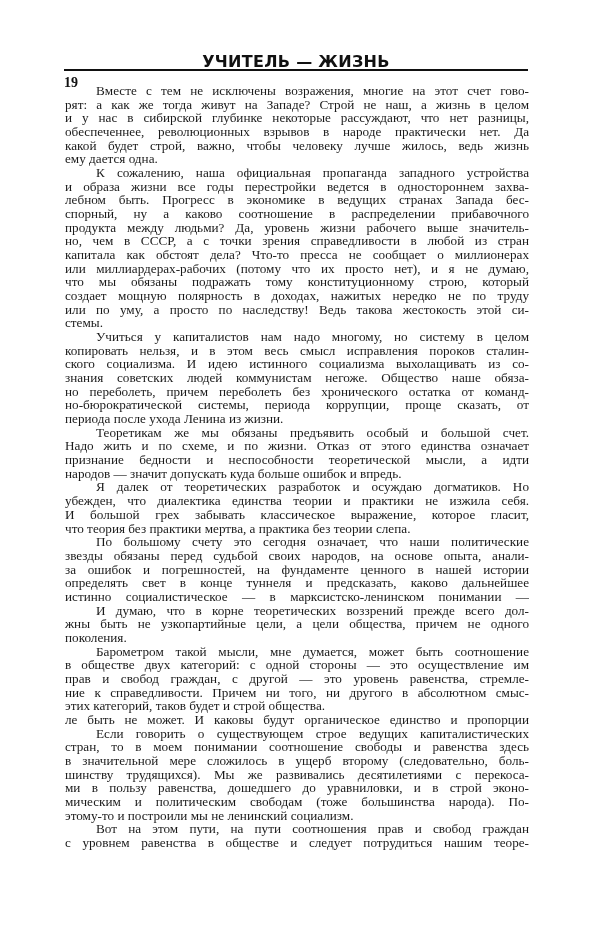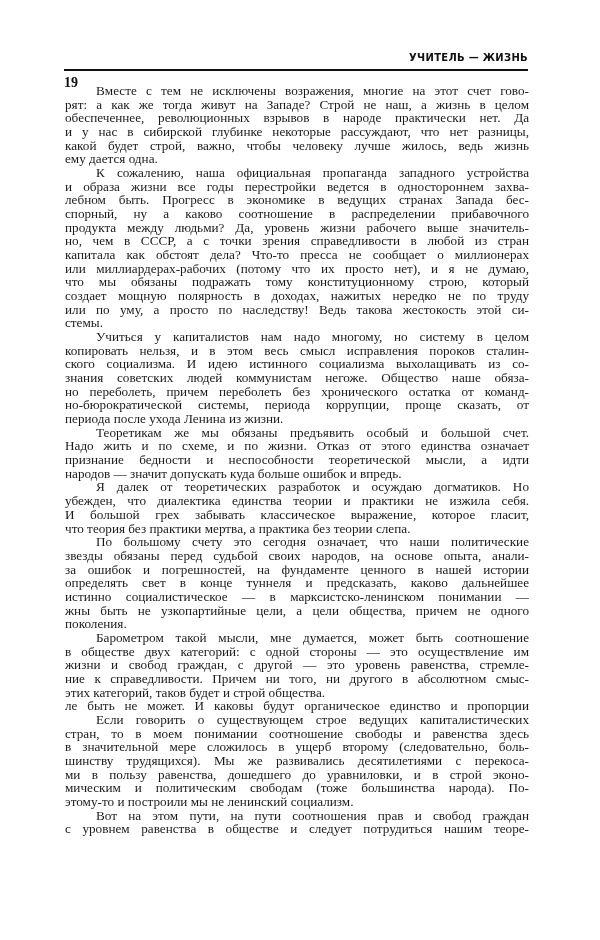--- a/index.html
+++ b/index.html
@@ -1,20 +1,20 @@
 <!DOCTYPE html>
 <html><head>
 <meta charset="utf-8">
 <style>
   html, body { margin:0; padding:0; }
   body { width:600px; height:940px; background:#ffffff; position:relative; overflow:hidden; }
   .page { position:absolute; left:0; top:0; width:600px; height:940px; }
   .running-head {
-    position:absolute; left:64px; width:464px; top:52px; text-align:right;
-    font-family:"DejaVu Sans", sans-serif; font-weight:bold; font-size:10px; letter-spacing:0.3px; color:#111;
+    position:absolute; left:64px; width:464px; top:52px; text-align:center;
+    font-family:"DejaVu Sans", sans-serif; font-weight:bold; font-size:16px; letter-spacing:0.3px; color:#111;
   }
   .rule { position:absolute; left:64px; width:464px; top:69px; height:0; border-top:2px solid #111; }
   .page-number {
     position:absolute; left:64px; width:464px; top:75px; text-align:left;
     font-family:"Liberation Serif", serif; font-weight:bold; font-size:14px; color:#111;
   }
   .body-text {
     position:absolute; left:65px; width:464px; top:84px;
     font-family:"Liberation Serif", serif; font-size:13.2px; line-height:13.68px; color:#1a1a1a;
   }
@@ -27,22 +27,22 @@
 
 <div class="page">
   <div class="running-head">УЧИТЕЛЬ — ЖИЗНЬ</div>
   <div class="rule"></div>
   <div class="page-number">19</div>
 
   <div class="body-text" id="body-text">
       <div>
         <span class="line indent">Вместе с тем не исключены возражения, многие на этот счет гово-</span>
         <span class="line">рят: а как же тогда живут на Западе? Строй не наш, а жизнь в целом</span>
+        <span class="line">и у нас в сибирской глубинке некоторые рассуждают, что нет разницы,</span>
         <span class="line">обеспеченнее, революционных взрывов в народе практически нет. Да</span>
-        <span class="line">и у нас в сибирской глубинке некоторые рассуждают, что нет разницы,</span>
         <span class="line">какой будет строй, важно, чтобы человеку лучше жилось, ведь жизнь</span>
         <span class="line last">ему дается одна.</span>
       </div>
       <div>
         <span class="line indent">К сожалению, наша официальная пропаганда западного устройства</span>
         <span class="line">и образа жизни все годы перестройки ведется в одностороннем захва-</span>
         <span class="line">лебном быть. Прогресс в экономике в ведущих странах Запада бес-</span>
         <span class="line">спорный, ну а каково соотношение в распределении прибавочного</span>
         <span class="line">продукта между людьми? Да, уровень жизни рабочего выше значитель-</span>
         <span class="line">но, чем в СССР, а с точки зрения справедливости в любой из стран</span>
@@ -75,27 +75,28 @@
         <span class="line last">что теория без практики мертва, а практика без теории слепа.</span>
       </div>
       <div>
         <span class="line indent">По большому счету это сегодня означает, что наши политические</span>
         <span class="line">звезды обязаны перед судьбой своих народов, на основе опыта, анали-</span>
         <span class="line">за ошибок и погрешностей, на фундаменте ценного в нашей истории</span>
         <span class="line">определять свет в конце туннеля и предсказать, каково дальнейшее</span>
         <span class="line">истинно социалистическое — в марксистско-ленинском понимании —</span>
       </div>
       <div>
+        <span class="line indent">И думаю, что в корне теоретических воззрений прежде всего дол-</span>
         <span class="line">жны быть не узкопартийные цели, а цели общества, причем не одного</span>
         <span class="line last">поколения.</span>
       </div>
       <div>
         <span class="line indent">Барометром такой мысли, мне думается, может быть соотношение</span>
         <span class="line">в обществе двух категорий: с одной стороны — это осуществление им</span>
-        <span class="line">жизни и свобод граждан, с другой — это уровень равенства, стремле-</span>
+        <span class="line">прав и свобод граждан, с другой — это уровень равенства, стремле-</span>
         <span class="line">ние к справедливости. Причем ни того, ни другого в абсолютном смыс-</span>
         <span class="line last">этих категорий, таков будет и строй общества.</span>
         <span class="line">ле быть не может. И каковы будут органическое единство и пропорции</span>
       </div>
       <div>
         <span class="line indent">Если говорить о существующем строе ведущих капиталистических</span>
         <span class="line">стран, то в моем понимании соотношение свободы и равенства здесь</span>
         <span class="line">в значительной мере сложилось в ущерб второму (следовательно, боль-</span>
         <span class="line">шинству трудящихся). Мы же развивались десятилетиями с перекоса-</span>
         <span class="line">ми в пользу равенства, дошедшего до уравниловки, и в строй эконо-</span>

